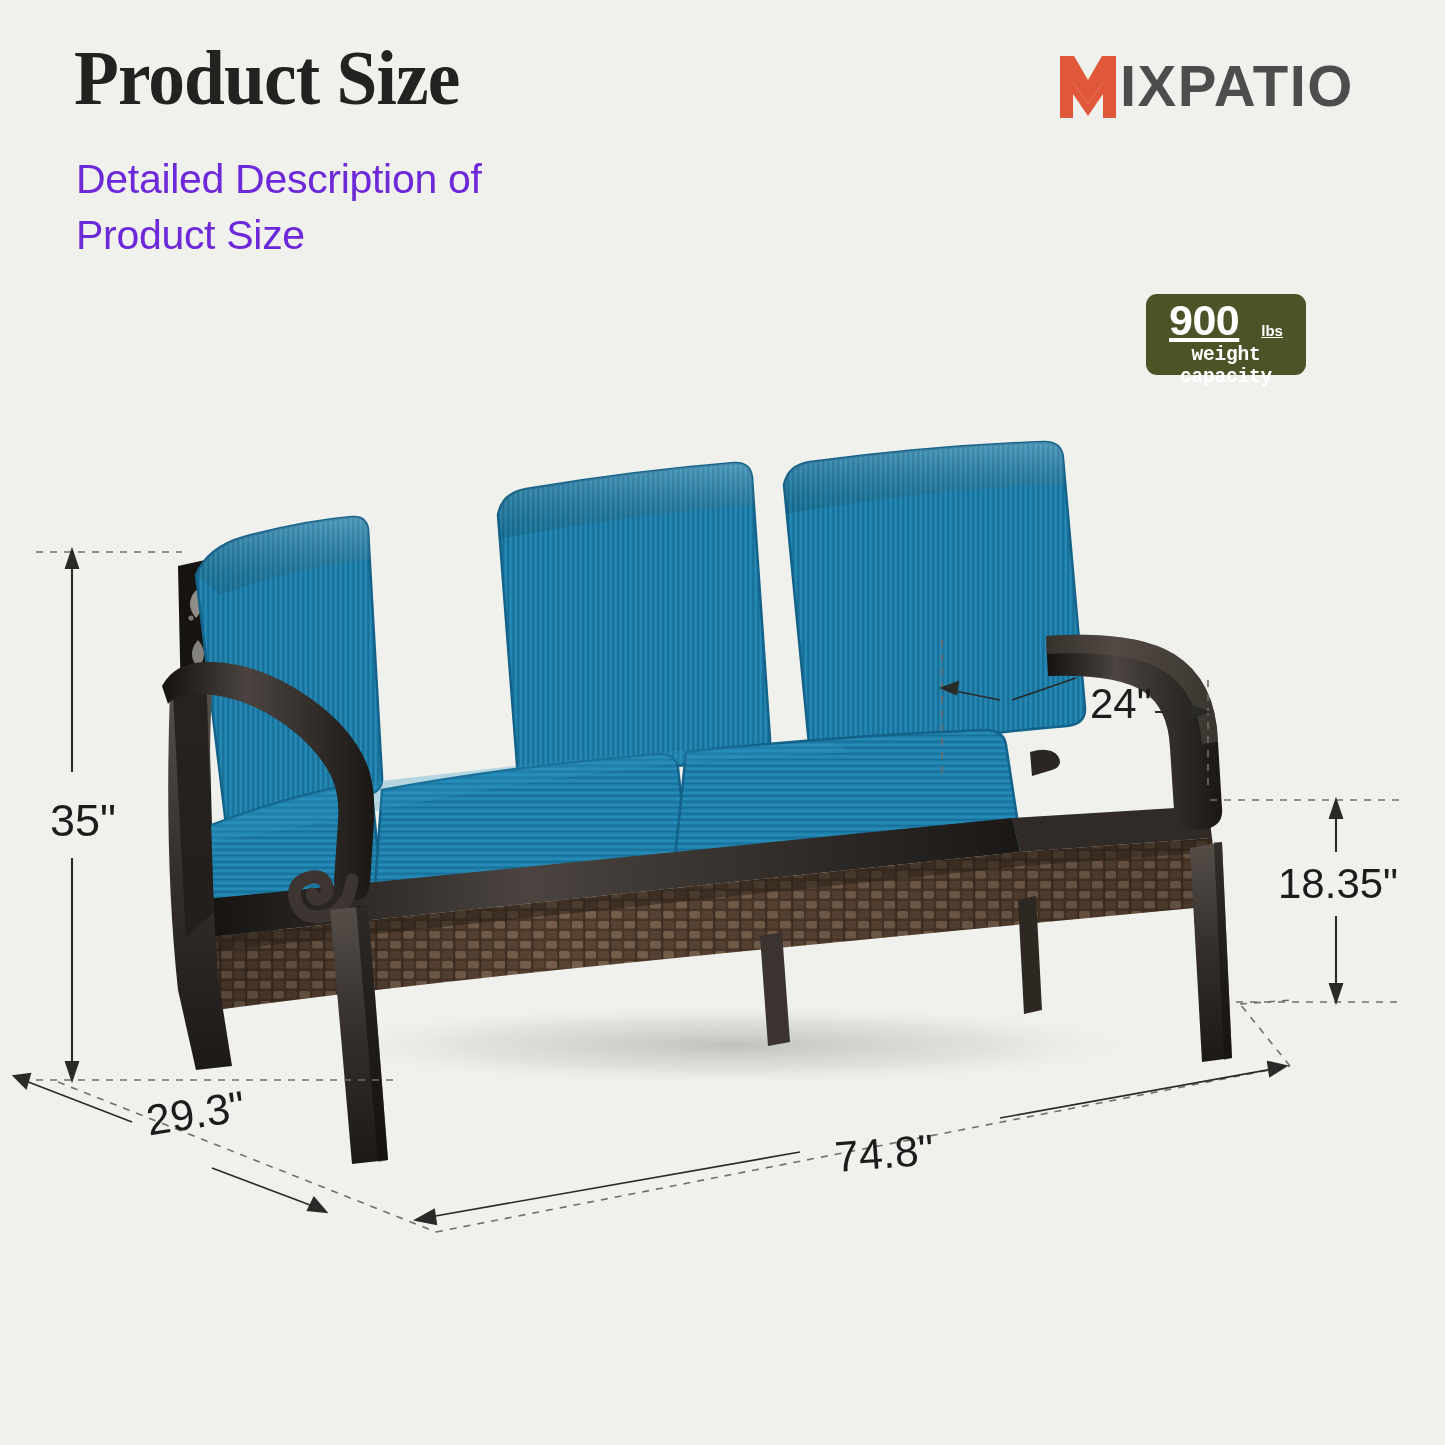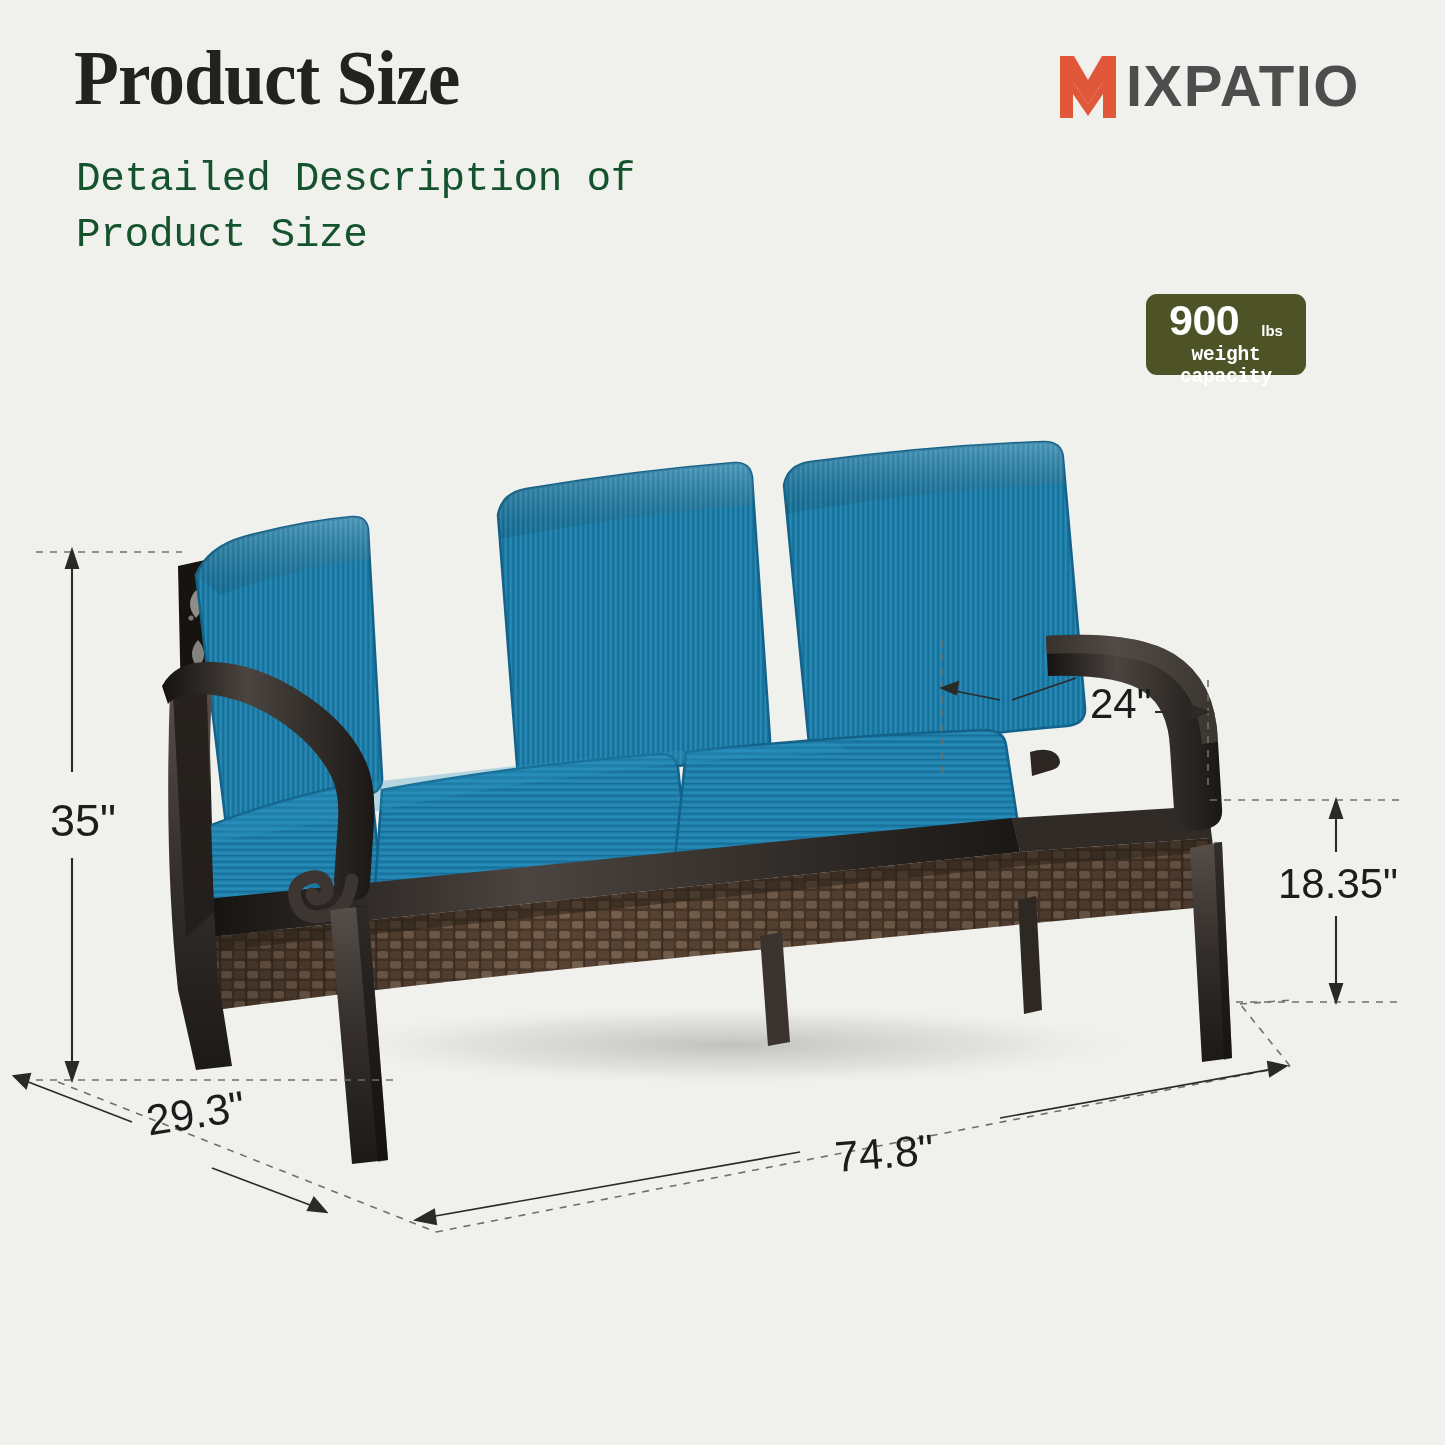--- a/index.html
+++ b/index.html
@@ -21,47 +21,46 @@
     color:#222220;
     line-height:1.0;
     transform:scaleX(0.93);
     transform-origin:left top;
     white-space:nowrap;
   }
   .subtitle{
     position:absolute;left:76px;top:152px;
     font-size:41px;
     font-weight:400;
-    color:#14532d;
+    color:#6d28d9;
     line-height:1.36;
     letter-spacing:-0.3px;
     width:620px;
-    font-family:Liberation Mono, monospace;
   }
 
   
   .logo{position:absolute;left:1058px;top:52px;display:flex;align-items:center;}
   .logo-m{width:60px;height:68px;display:block;}
   .logo-text{
     font-size:58px;font-weight:700;color:#4d4d4d;
-    letter-spacing:1.5px;line-height:1;margin-left:8px;
+    letter-spacing:1.5px;line-height:1;margin-left:2px;
     font-family:"Liberation Sans", sans-serif;
   }
 
   
   .badge{
     position:absolute;left:1146px;top:294px;
     width:160px;height:81px;
     background:#4d5327;
     border-radius:11px;
     color:#fff;
     box-sizing:border-box;
     padding:5px 0 0 0;
   }
-  .badge-row{display:flex;align-items:flex-end;justify-content:center;gap:22px;line-height:1;}
+  .badge-row{display:flex;align-items:flex-end;justify-content:center;gap:22px;line-height:1;text-decoration:underline;}
   .badge-num{font-size:43px;font-weight:700;letter-spacing:-0.5px;}
   .badge-unit{font-size:15px;font-weight:700;padding-bottom:4px;}
   .badge-cap{
     text-align:center;font-size:19.5px;font-weight:700;
     margin-top:2px;letter-spacing:-0.2px;font-family:Liberation Mono, monospace;
   }
 
   
   .dim{position:absolute;color:#1c1c1c;font-weight:400;white-space:nowrap;}
   .dim-35   {left:50px;  top:795px;  font-size:45px;}

